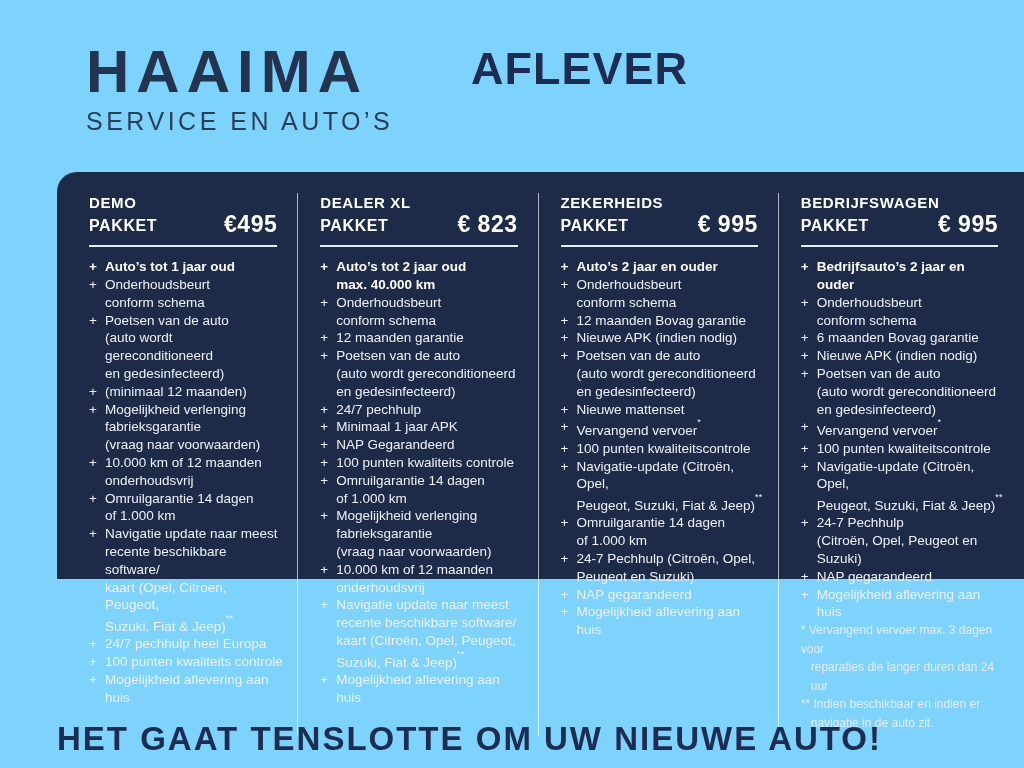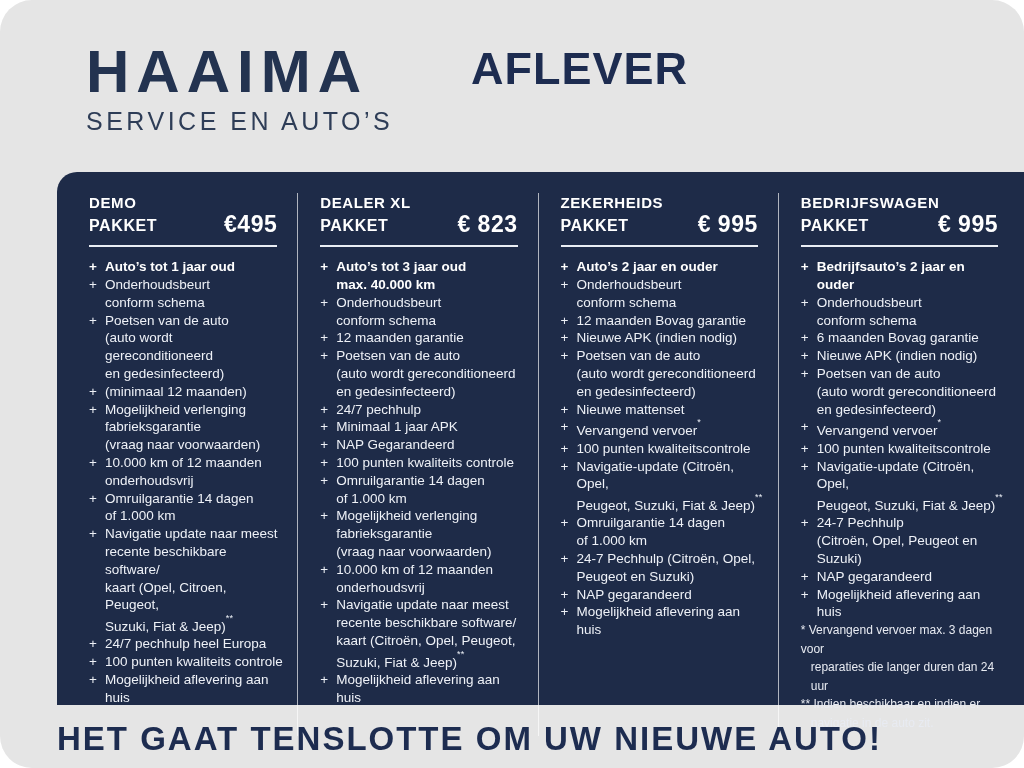--- a/index.html
+++ b/index.html
@@ -6,40 +6,40 @@
     --panel-bg:#1e2b48;
     --navy:#1d2c50;
     --item-color:#eef1f7;
   }
   *{margin:0;padding:0;box-sizing:border-box;}
   html,body{width:1024px;height:768px;}
   body{
     font-family:"Liberation Sans","DejaVu Sans",sans-serif;
     background:#ffffff;
   }
-  .poster{position:relative;width:1024px;height:768px;background:#e5e5e5;overflow:hidden;border-radius:32px;}
+  .poster{position:relative;width:1024px;height:768px;background:#7dd3fc;overflow:hidden;}
 
   
   .logo{position:absolute;left:86px;top:42px;color:var(--navy);}
   .logo-name{
     font-size:60px;font-weight:700;letter-spacing:7px;line-height:1.0;color:#233350;
   }
   .logo-sub{
     font-size:25px;font-weight:400;letter-spacing:3.5px;color:#2e3d57;margin-top:5px;
   }
   .page-title{
     position:absolute;left:455px;top:46px;
     font-size:45px;font-weight:800;letter-spacing:1px;line-height:1.04;
     color:var(--navy);
     margin-left:16px;
   }
 
   
   .panel{
-    position:absolute;left:57px;top:172px;right:0;height:533px;
+    position:absolute;left:57px;top:172px;right:0;height:407px;
     background:var(--panel-bg);
     border-radius:20px 0 0 0;
     display:grid;
     grid-template-columns:repeat(4,1fr);
     padding:21px 6px 18px 0;
   }
   .column{
     display:flex;flex-direction:column;
     padding:0 14px 0 22px;
     color:#fff;
@@ -177,21 +177,21 @@
     <div class="pkg-name1">DEALER XL</div>
     <div class="pkg-row2">
       <span class="pkg-name2">PAKKET</span>
       <span class="pkg-price">€ 823</span>
     </div>
     <div class="rule"></div>
     <div class="list">
           <div class="item bold">
             <span class="plus">+</span>
             <div class="item-text">
-              <div class="line">Auto’s tot 3 jaar oud</div>
+              <div class="line">Auto’s tot 2 jaar oud</div>
               <div class="line">max. 40.000 km</div>
             </div>
           </div>
           <div class="item">
             <span class="plus">+</span>
             <div class="item-text">
               <div class="line">Onderhoudsbeurt</div>
               <div class="line">conform schema</div>
             </div>
           </div>

